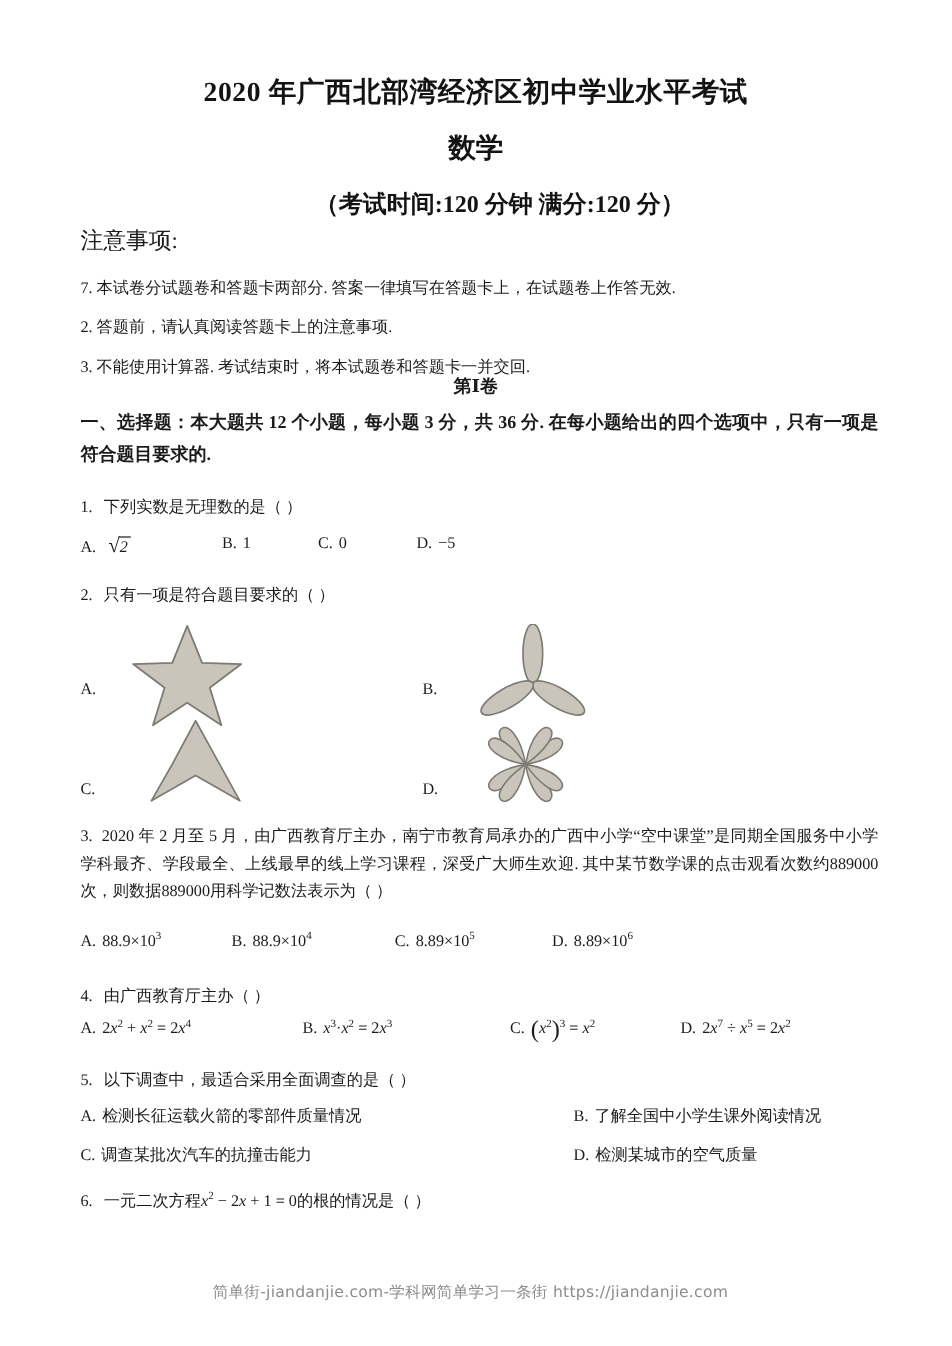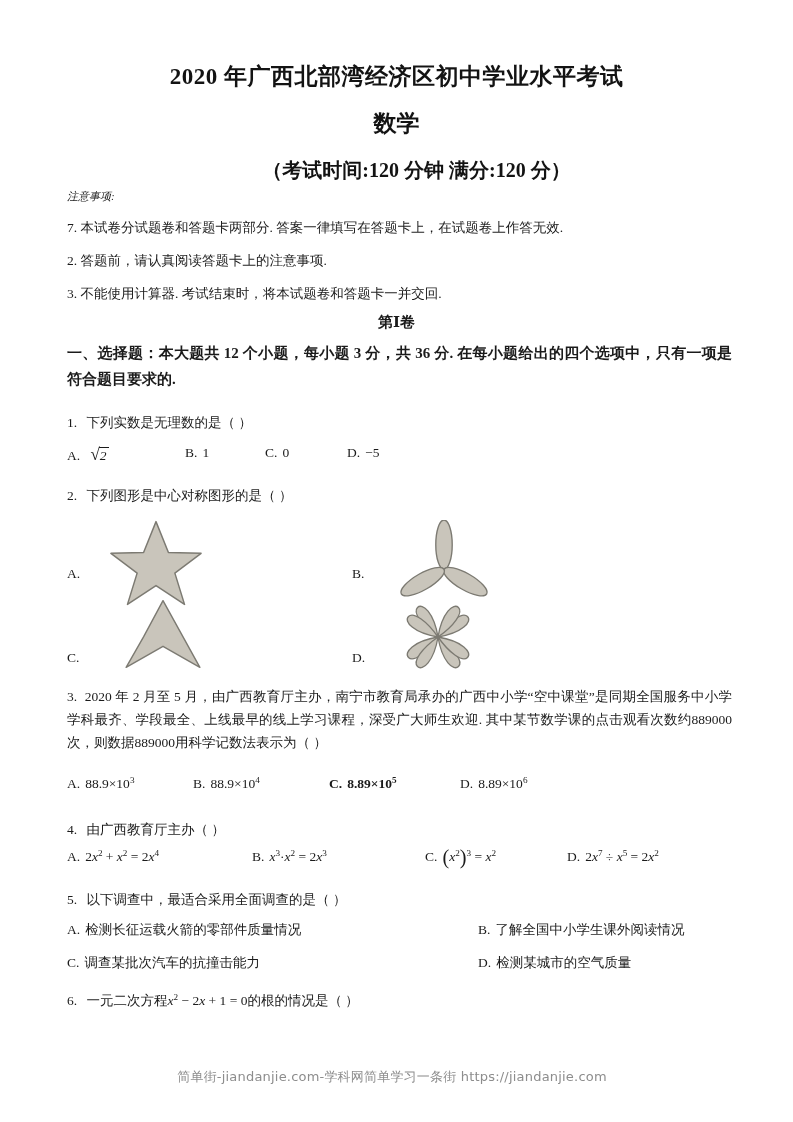--- a/index.html
+++ b/index.html
@@ -52,24 +52,23 @@
   }
 
   
   .notice {
     position: absolute;
     left: 67px;
     top: 188px;
     width: 660px;
   }
   .notice-head {
-    font-size: 11px;
+    font-size: 19px;
     line-height: 1.5;
     margin-bottom: 13px;
-    font-style: italic;
   }
   .notice-item {
     font-size: 13.5px;
     line-height: 1.5;
     margin-bottom: 13px;
   }
 
   
   .part-heading {
     position: absolute;
@@ -195,21 +194,21 @@
     <span class="opt" style="left:198px;">
       <span class="opt-label">C.</span><span>0</span>
     </span>
     <span class="opt" style="left:280px;">
       <span class="opt-label">D.</span><span>−5</span>
     </span>
   </div>
 
   <div class="q" style="top:484px;">
     <span>2.</span>
-    <span style="margin-left:6px;">下列图形是中心对称图形的是（  ）</span>
+    <span style="margin-left:6px;">只有一项是符合题目要求的（  ）</span>
   </div>
 
   <div class="fig-label" style="left:67px; top:566px;">A.</div>
   <div class="fig" style="left:110px; top:518px;">
     <svg width="92" height="90" viewBox="0 0 100 96">
       <polygon points="50,3 63.5,36.5 99,37.5 70.5,59 81,93 50,72.5 19,93 29.5,59 1,37.5 36.5,36.5" fill="#c9c5bb" stroke="#7c7a72" stroke-width="1.6" stroke-linejoin="round"></polygon>
     </svg>
   </div>
 
   <div class="fig-label" style="left:352px; top:566px;">B.</div>
@@ -253,21 +252,21 @@
     <span>3.</span>
     <span style="margin-left:4px;">2020 年 2 月至 5 月，由广西教育厅主办，南宁市教育局承办的广西中小学“空中课堂”是同期全国服务中小学学科最齐、学段最全、上线最早的线上学习课程，深受广大师生欢迎. 其中某节数学课的点击观看次数约889000次，则数据889000用科学记数法表示为（  ）</span>
   </div>
   <div class="opt-row" style="top:776px;">
     <span class="opt" style="left:0px;">
       <span class="opt-label">A.</span><span>88.9×10</span><sup class="en">3</sup>
     </span>
     <span class="opt" style="left:126px;">
       <span class="opt-label">B.</span><span>88.9×10</span><sup class="en">4</sup>
     </span>
-    <span class="opt" style="left:262px;font-weight:bold;">
+    <span class="opt" style="left:262px;">
       <span class="opt-label">C.</span><span>8.89×10</span><sup class="en">5</sup>
     </span>
     <span class="opt" style="left:393px;">
       <span class="opt-label">D.</span><span>8.89×10</span><sup class="en">6</sup>
     </span>
   </div>
 
   <div class="q" style="top:818px;">
     <span>4.</span>
     <span style="margin-left:6px;">由广西教育厅主办（  ）</span>

